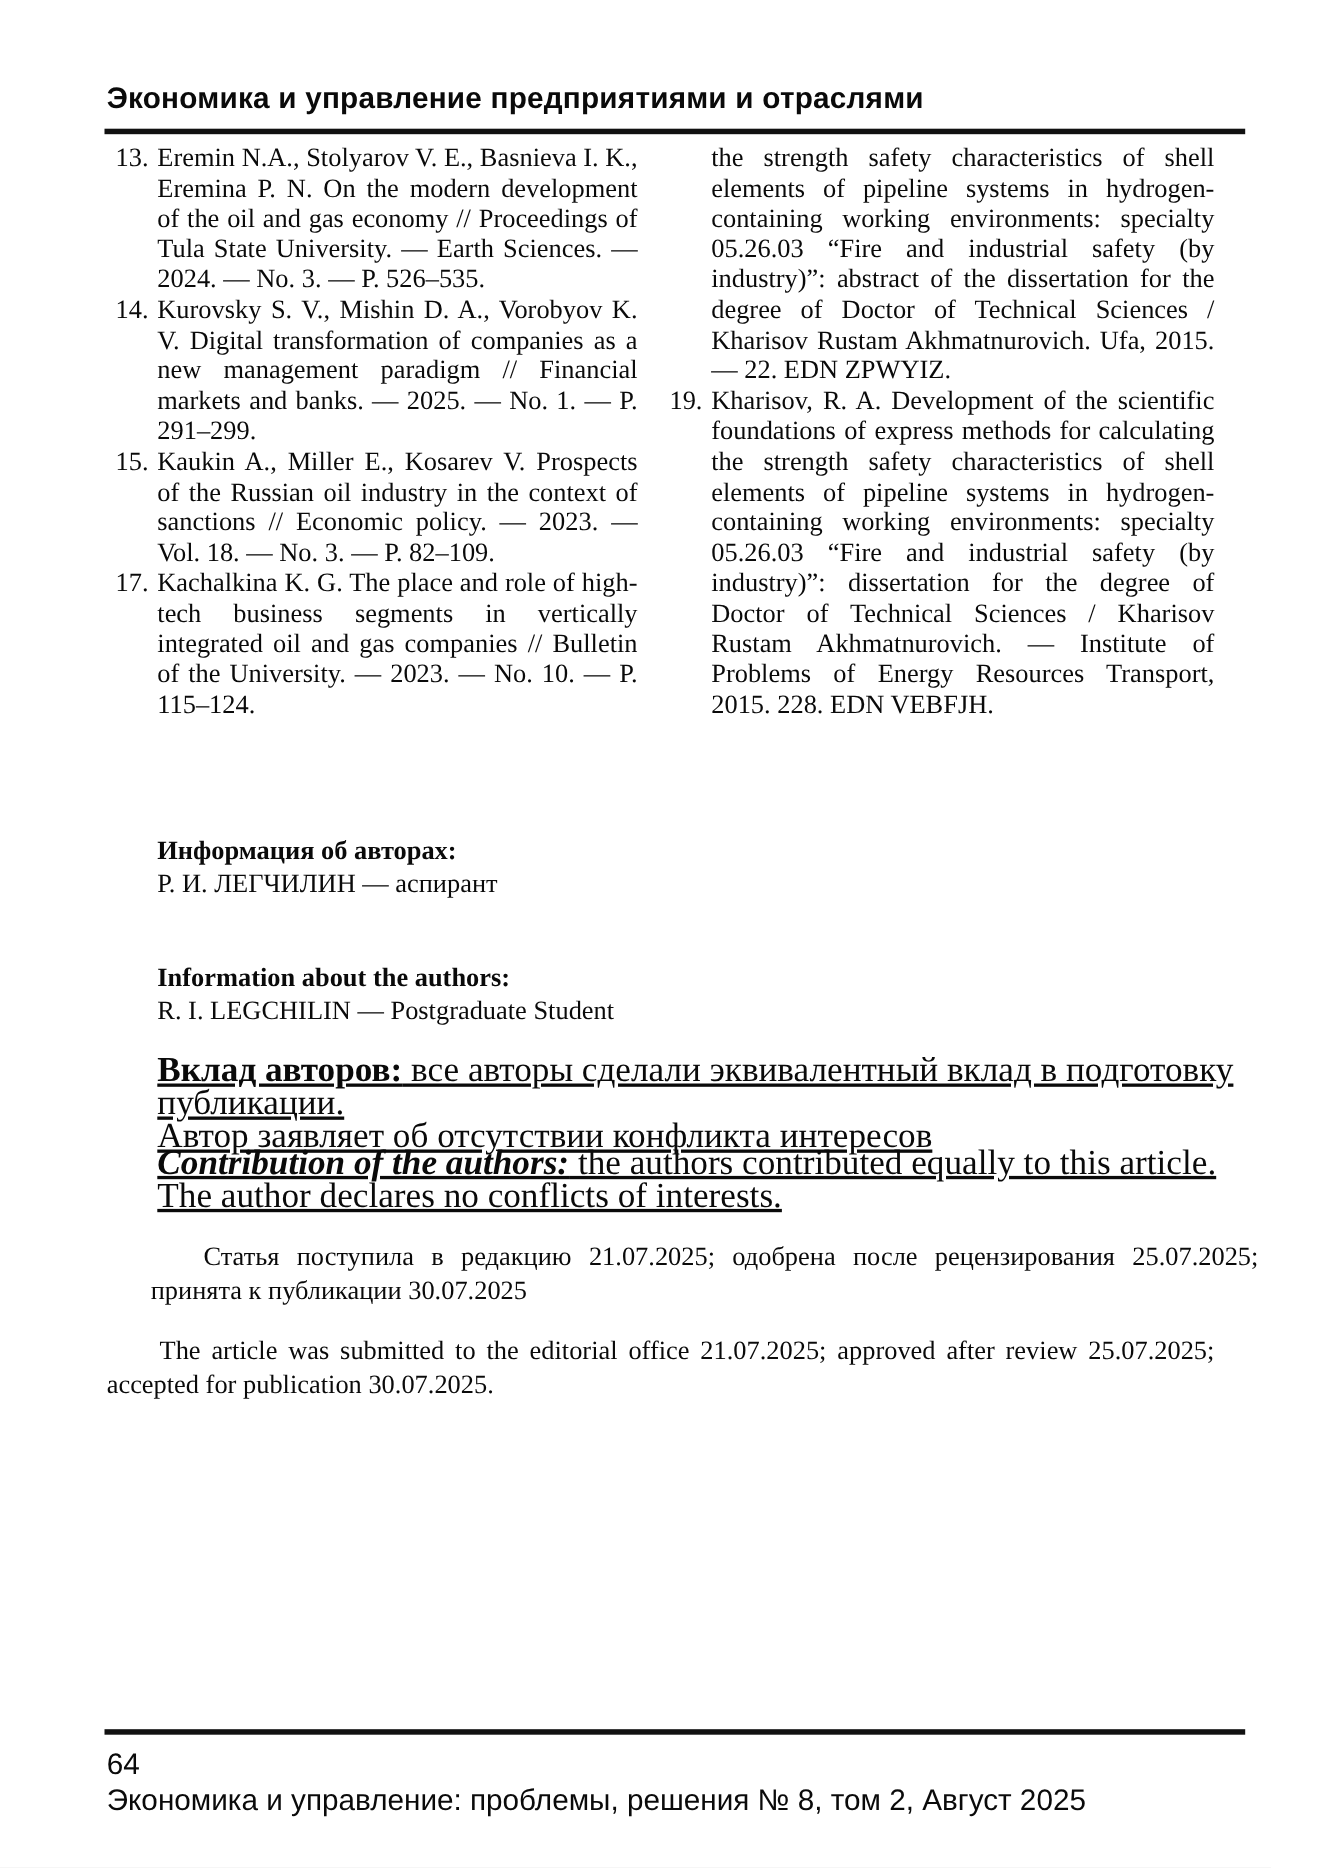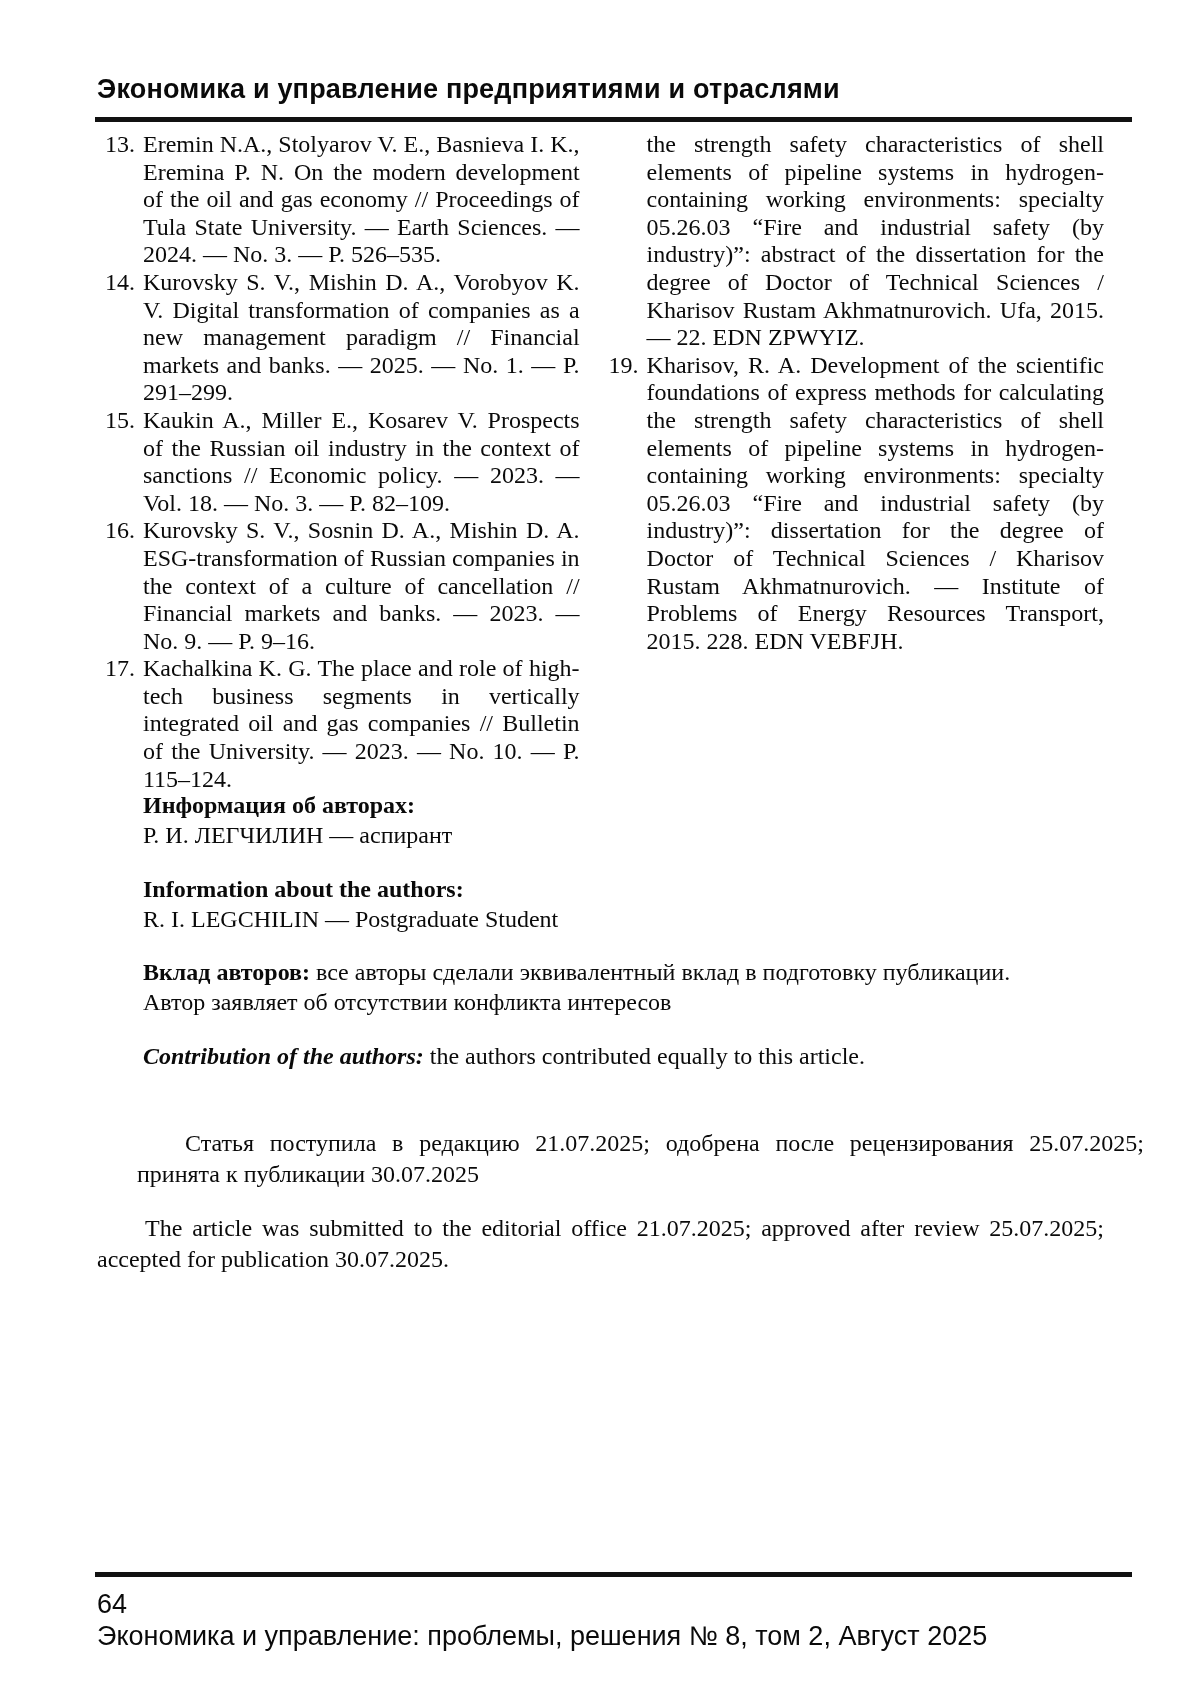--- a/index.html
+++ b/index.html
@@ -34,25 +34,25 @@
     text-align:justify;
   }
   .refs .col-left  { width:486px; }
   .refs .col-right { width:507px; }
   .ref-item { position:relative; padding-left:46px; }
   .ref-num  { position:absolute; left:8px; top:0; }
 
   
   .authors-block { position:absolute; left:143px; right:96px; font-size:24px; line-height:30px; }
   .authors-block .blk-heading { font-weight:bold; }
-  .authors-ru { top:790px; }
+  .authors-ru { top:759px; }
   .authors-en { top:874px; }
 
   
-  .contrib-block { position:absolute; left:143px; right:96px; font-size:24px; line-height:30px; }
+  .contrib-block { position:absolute; left:143px; right:96px; font-size:32px; line-height:30px;text-decoration:underline; }
   .contrib-ru { top:957px; }
   .contrib-en { top:1041px; }
   .lead-bold { font-weight:bold; }
   .lead-bold-italic { font-weight:bold; font-style:italic; }
 
   
   .dates-par {
     position:absolute; left:97px; width:1007px;
     font-size:24px; line-height:31px;
     text-align:justify; text-indent:48px;
@@ -85,23 +85,20 @@
       <div class="ref-item">
         <span class="ref-num">13.</span><span>Eremin N.A., Stolyarov V. E., Basnieva I. K., Eremina P. N. On the modern development of the oil and gas economy // Proceedings of Tula State University. — Earth Sciences. — 2024. — No. 3. — P. 526–535.</span>
       </div>
       <div class="ref-item">
         <span class="ref-num">14.</span><span>Kurovsky S. V., Mishin D. A., Vorobyov K. V. Digital transformation of companies as a new management paradigm // Financial markets and banks. — 2025. — No. 1. — P. 291–299.</span>
       </div>
       <div class="ref-item">
         <span class="ref-num">15.</span><span>Kaukin A., Miller E., Kosarev V. Prospects of the Russian oil industry in the context of sanctions // Economic policy. — 2023. — Vol. 18. — No. 3. — P. 82–109.</span>
       </div>
       <div class="ref-item">
-        <span class="ref-num">16.</span><span>Kurovsky S. V., Sosnin D. A., Mishin D. A. ESG-transformation of Russian companies in the context of a culture of cancellation // Financial markets and banks. — 2023. — No. 9. — P. 9–16.</span>
-      </div>
-      <div class="ref-item">
         <span class="ref-num">17.</span><span>Kachalkina K. G. The place and role of high-tech business segments in vertically integrated oil and gas companies // Bulletin of the University. — 2023. — No. 10. — P. 115–124.</span>
       </div>
     </div>
     <div class="col-right">
       <div class="ref-item">
         <span class="ref-num"></span><span>the strength safety characteristics of shell elements of pipeline systems in hydrogen-containing working environments: specialty 05.26.03 “Fire and industrial safety (by industry)”: abstract of the dissertation for the degree of Doctor of Technical Sciences / Kharisov Rustam Akhmatnurovich. Ufa, 2015. — 22. EDN ZPWYIZ.</span>
       </div>
       <div class="ref-item">
         <span class="ref-num">19.</span><span>Kharisov, R. A. Development of the scientific foundations of express methods for calculating the strength safety characteristics of shell elements of pipeline systems in hydrogen-containing working environments: specialty 05.26.03 “Fire and industrial safety (by industry)”: dissertation for the degree of Doctor of Technical Sciences / Kharisov Rustam Akhmatnurovich. — Institute of Problems of Energy Resources Transport, 2015. 228. EDN VEBFJH.</span>
       </div>
@@ -118,20 +115,21 @@
     <div>R. I. LEGCHILIN — Postgraduate Student</div>
   </div>
 
   <div class="contrib-block contrib-ru">
     <div><span class="lead-bold">Вклад авторов:</span><span> все авторы сделали эквивалентный вклад в подготовку публикации.</span></div>
     <div>Автор заявляет об отсутствии конфликта интересов</div>
   </div>
 
   <div class="contrib-block contrib-en">
     <div><span class="lead-bold-italic">Contribution of the authors:</span><span> the authors contributed equally to this article.</span></div>
+    <div>The author declares no conflicts of interests.</div>
   </div>
 
   <div class="dates-par dates-ru">Статья поступила в редакцию 21.07.2025; одобрена после рецензирования 25.07.2025; принята к публикации 30.07.2025</div>
   <div class="dates-par dates-en">The article was submitted to the editorial office 21.07.2025; approved after review 25.07.2025; accepted for publication 30.07.2025.</div>
 
   <div class="footer-rule"></div>
   <div class="footer-row">
     <span>64</span>
     <span>Экономика и управление: проблемы, решения № 8, том 2, Август 2025</span>
   </div>

